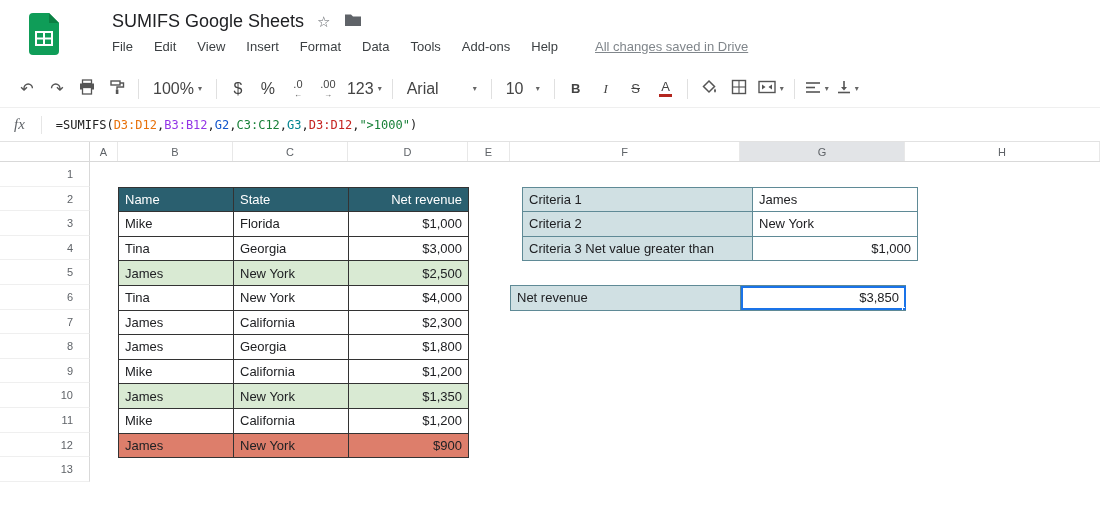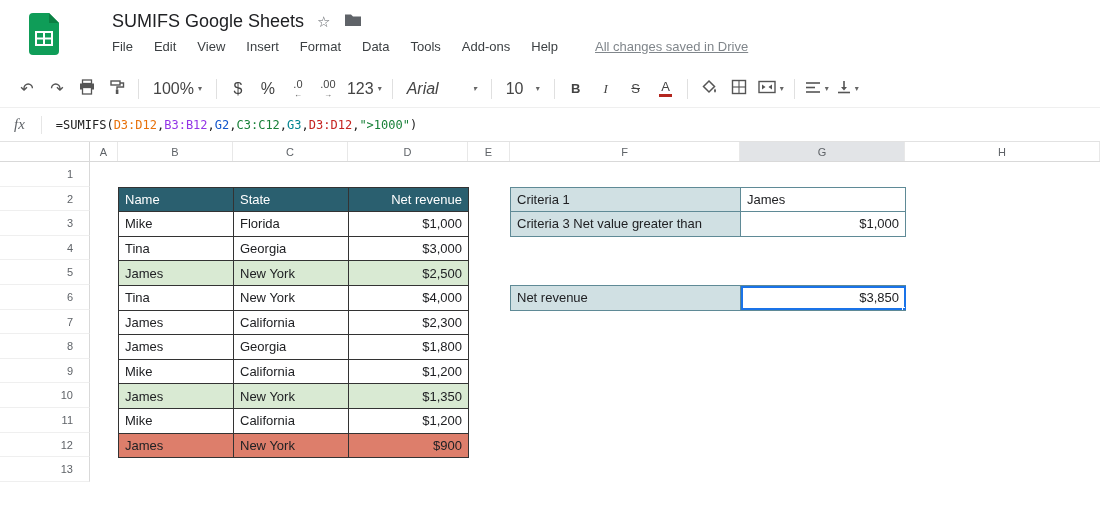--- a/index.html
+++ b/index.html
@@ -32,21 +32,21 @@
   .sep { width:1px; height:20px; background:#e0e0e0; margin:0 6px; }
   .glyph { font-size:16px; color:#555; line-height:1; }
   .bold-b { font-weight:bold; }
   .italic-i { font-style:italic; font-family:"Liberation Serif", serif; }
   .strike-s { text-decoration:line-through; }
   .a-icon { display:flex; flex-direction:column; align-items:center; line-height:1; }
   .a-icon .bar { width:13px; height:3px; background:#b3261e; margin-top:1px; }
   .stack { display:flex; flex-direction:column; align-items:center; line-height:1; }
   .stack .dec { font-size:11px; }
   .stack .mini { font-size:8px; color:#555; margin-top:1px; }
-  .wide { min-width:78px; justify-content:space-between; padding:0 4px;font-style:italic; }
+  .wide { min-width:78px; justify-content:space-between; padding:0 4px; }
   .mid  { min-width:42px; justify-content:space-between; padding:0 4px; }
 
   
   .formula-bar { position:absolute; top:108px; left:0; right:0; height:34px;
                  display:flex; align-items:center; border-bottom:1px solid #e2e2e2; background:#fff; }
   .fx { font-family:Liberation Serif, serif; font-style:italic; font-size:15px;
         color:#5f6368; padding:0 16px 0 14px; }
   .fxsep { width:1px; height:18px; background:#e6e6e6; margin-right:14px; }
   .formula-text { font-family:"DejaVu Sans Mono", monospace; font-size:12px; cursor:text; }
 
@@ -70,21 +70,21 @@
   table { border-collapse:collapse; table-layout:fixed; }
   td { height:var(--rh); font-size:13px; padding:4px 6px; white-space:nowrap; overflow:hidden; cursor:cell; }
 
   .main-table { position:absolute; left:28px; top:24.6px; }
   .main-table td { border:1px solid #333; }
   .main-table .hed { background:var(--table_header_bg, #2a5f6f); color:#fff; }
   tr.green td { background:var(--green_row, #d9ead3); }
   tr.red td   { background:var(--red_row, #dd7e6b); }
   .num { text-align:right; }
 
-  .criteria-table { position:absolute; left:420px; top:24.6px; }
+  .criteria-table { position:absolute; left:432px; top:24.6px; }
   .criteria-table td, .result-table td { border:1px solid var(--criteria_border, #5f8a96); }
   .lbl { background:var(--criteria_bg, #d0e0e3); }
   .crit-val.right { text-align:right; }
 
   .result-table { position:absolute; left:420px; top:123px; }
   .sel-cell { position:relative; outline:2px solid var(--selection, #1a73e8); outline-offset:-2px; }
   .fill-handle { position:absolute; width:7px; height:7px; right:-4px; bottom:-4px;
                  background:var(--selection, #1a73e8); border:1px solid #fff; cursor:crosshair; }
 </style>
 </head>
@@ -353,20 +353,24 @@
     <colgroup>
         <col style="width:230px">
         <col style="width:165px">
       </colgroup>
     <tbody>
         <tr>
       <td class="lbl">Criteria 1</td>
       <td class="crit-val left">James</td>
     </tr>
     <tr>
+      <td class="lbl">Criteria 2</td>
+      <td class="crit-val left">New York</td>
+    </tr>
+    <tr>
       <td class="lbl">Criteria 3 Net value greater than</td>
       <td class="crit-val right">$1,000</td>
     </tr>
   </tbody>
     </table>
 
   <table class="result-table">
     <colgroup>
         <col style="width:230px">
         <col style="width:165px">

